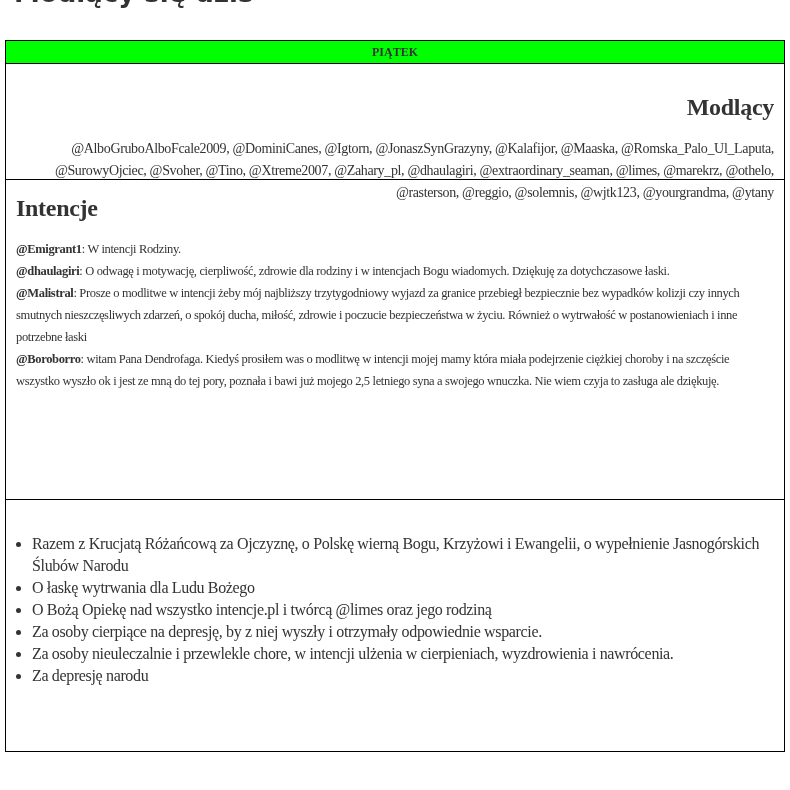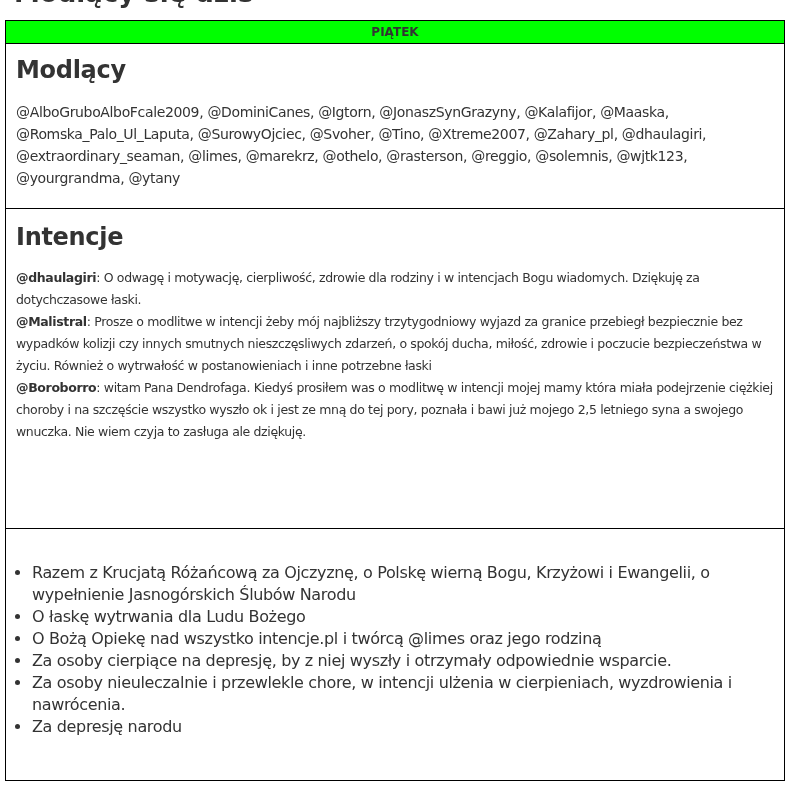--- a/index.html
+++ b/index.html
@@ -7,40 +7,40 @@
       width: 790px; height: 790px; overflow: hidden; position: relative;
       font-family: "DejaVu Sans", "Liberation Sans", sans-serif;
       color: #333333;
     }
     .cropped-title {
       position: absolute; left: 14px; top: -22px;
       font-size: 26px; font-weight: bold; color: #333;
       white-space: nowrap; line-height: 30px;
     }
     .day-table {
-      position: absolute; left: 5px; top: 20px;
-      width: 778px; border: 1px solid #000; border-bottom-width: 1px;
+      position: absolute; left: 5px; top: 40px;
+      width: 778px; border: 1px solid #000; border-bottom-width: 1px; font-family: Liberation Serif, serif;
     }
     .day-header {
       height: 22px; background: #00ff00;
       border-bottom: 1px solid #000;
       text-align: center; font-weight: bold; font-size: 12px;
       line-height: 23px; color: #333;
     }
     .section {
       padding: 0 10px;
       border-bottom: 1px solid #000;
       box-sizing: border-box;
     }
     .section:last-child { border-bottom: none; }
     .section h2 {
       margin: 0; font-size: 24px; font-weight: bold; color: #333;
       letter-spacing: -0.3px;
     }
-    .sec-modlacy { height: 165px; padding-top: 12px; }
+    .sec-modlacy { height: 116px; padding-top: 29px; text-align: right; }
     .sec-modlacy h2 { line-height: 28px; }
     .names {
       margin-top: 17px; font-size: 14px; line-height: 22px;
       letter-spacing: -0.35px;
     }
     .sec-intencje { height: 320px; padding-top: 14px; }
     .sec-intencje h2 { line-height: 28px; }
     .intentions { margin-top: 16px; font-size: 12.5px; line-height: 22px; letter-spacing: -0.35px; }
     .intention .author { font-weight: bold; }
     .sec-stale { height: 251px; padding-top: 13px; }
@@ -60,20 +60,21 @@
   <div class="day-header">PIĄTEK</div>
 
   <div class="section sec-modlacy">
     <h2>Modlący</h2>
     <div class="names">@AlboGruboAlboFcale2009, @DominiCanes, @Igtorn, @JonaszSynGrazyny, @Kalafijor, @Maaska, @Romska_Palo_Ul_Laputa, @SurowyOjciec, @Svoher, @Tino, @Xtreme2007, @Zahary_pl, @dhaulagiri, @extraordinary_seaman, @limes, @marekrz, @othelo, @rasterson, @reggio, @solemnis, @wjtk123, @yourgrandma, @ytany</div>
   </div>
 
   <div class="section sec-intencje">
     <h2>Intencje</h2>
     <div class="intentions">
+      <div class="intention"><span class="author">@Emigrant1</span><span>: W intencji Rodziny.</span></div>
       <div class="intention"><span class="author">@dhaulagiri</span><span>: O odwagę i motywację, cierpliwość, zdrowie dla rodziny i w intencjach Bogu wiadomych. Dziękuję za dotychczasowe łaski.</span></div>
       <div class="intention"><span class="author">@Malistral</span><span>: Prosze o modlitwe w intencji żeby mój najbliższy trzytygodniowy wyjazd za granice przebiegł bezpiecznie bez wypadków kolizji czy innych smutnych nieszczęsliwych zdarzeń, o spokój ducha, miłość, zdrowie i poczucie bezpieczeństwa w życiu. Również o wytrwałość w postanowieniach i inne potrzebne łaski</span></div>
       <div class="intention"><span class="author">@Boroborro</span><span>: witam Pana Dendrofaga. Kiedyś prosiłem was o modlitwę w intencji mojej mamy która miała podejrzenie ciężkiej choroby i na szczęście wszystko wyszło ok i jest ze mną do tej pory, poznała i bawi już mojego 2,5 letniego syna a swojego wnuczka. Nie wiem czyja to zasługa ale dziękuję.</span></div>
     </div>
   </div>
 
   <div class="section sec-stale">
     <ul>
       <li>Razem z Krucjatą Różańcową za Ojczyznę, o Polskę wierną Bogu, Krzyżowi i Ewangelii, o wypełnienie Jasnogórskich Ślubów Narodu</li>
       <li>O łaskę wytrwania dla Ludu Bożego</li>

